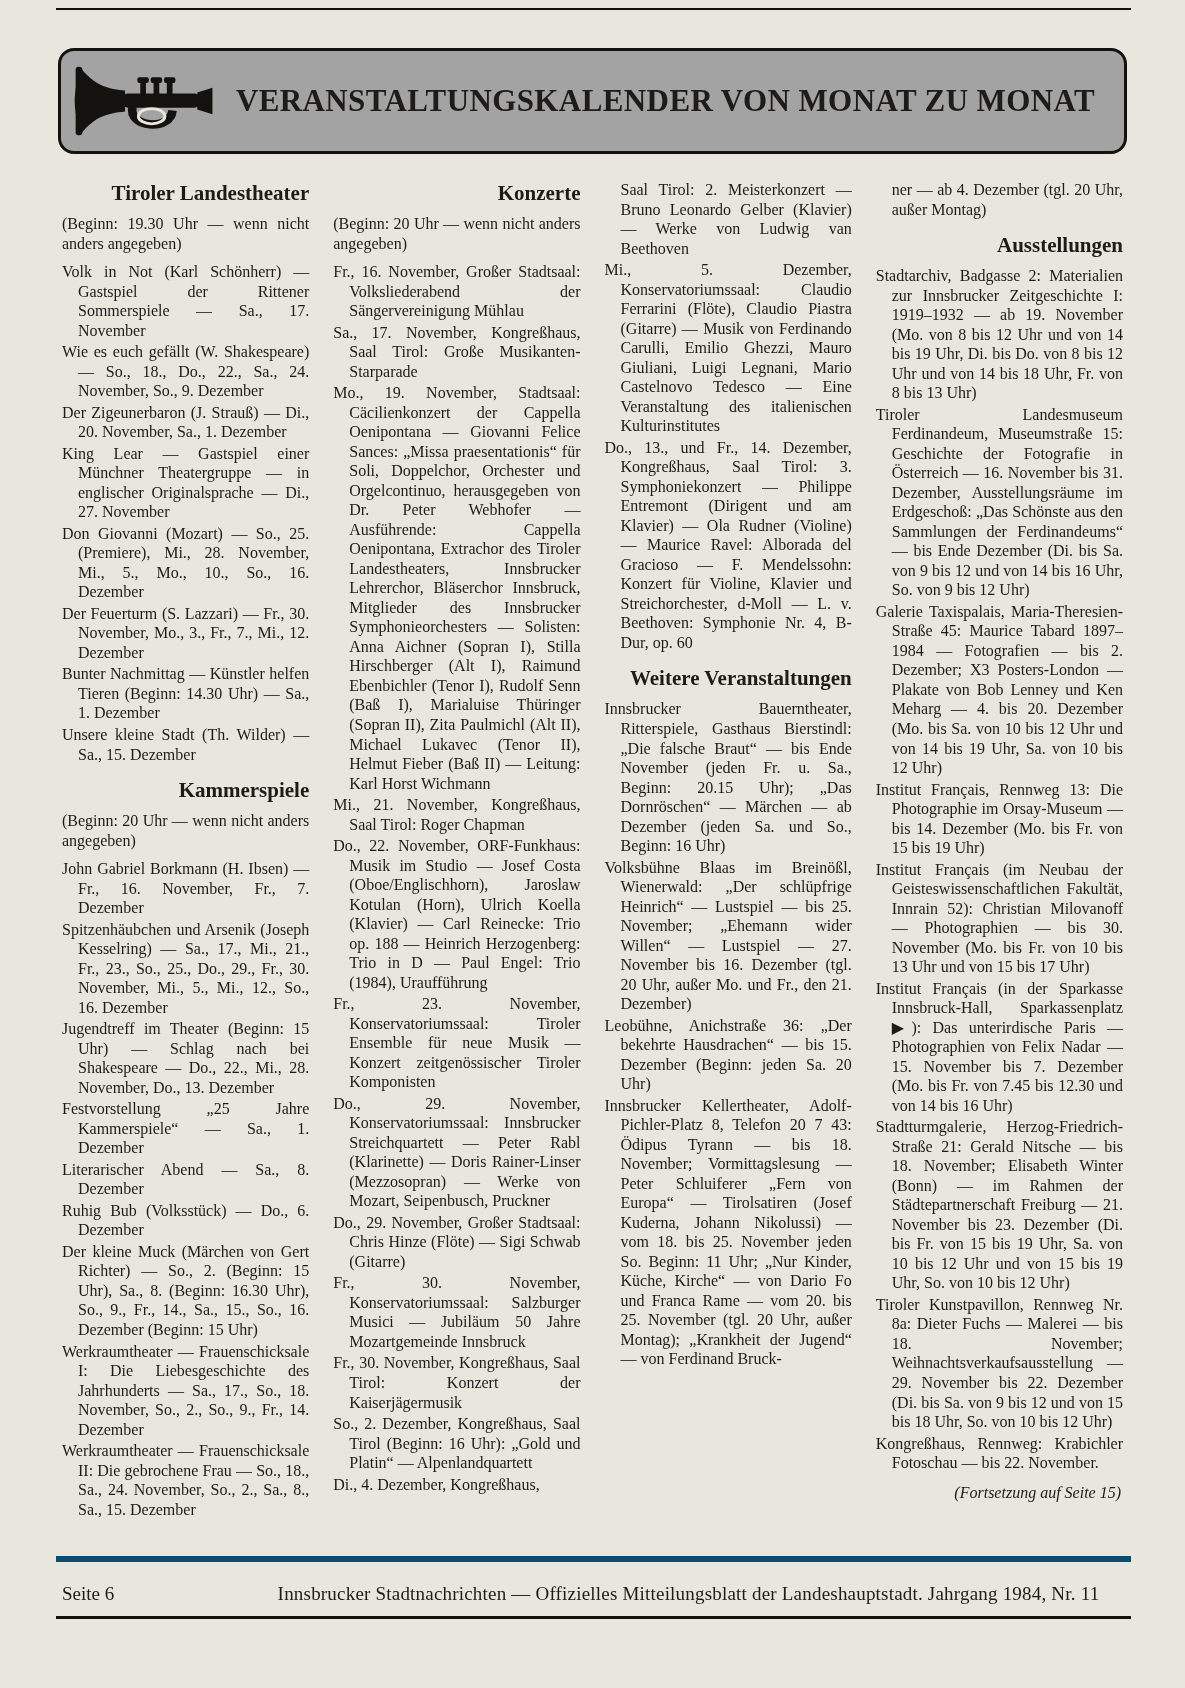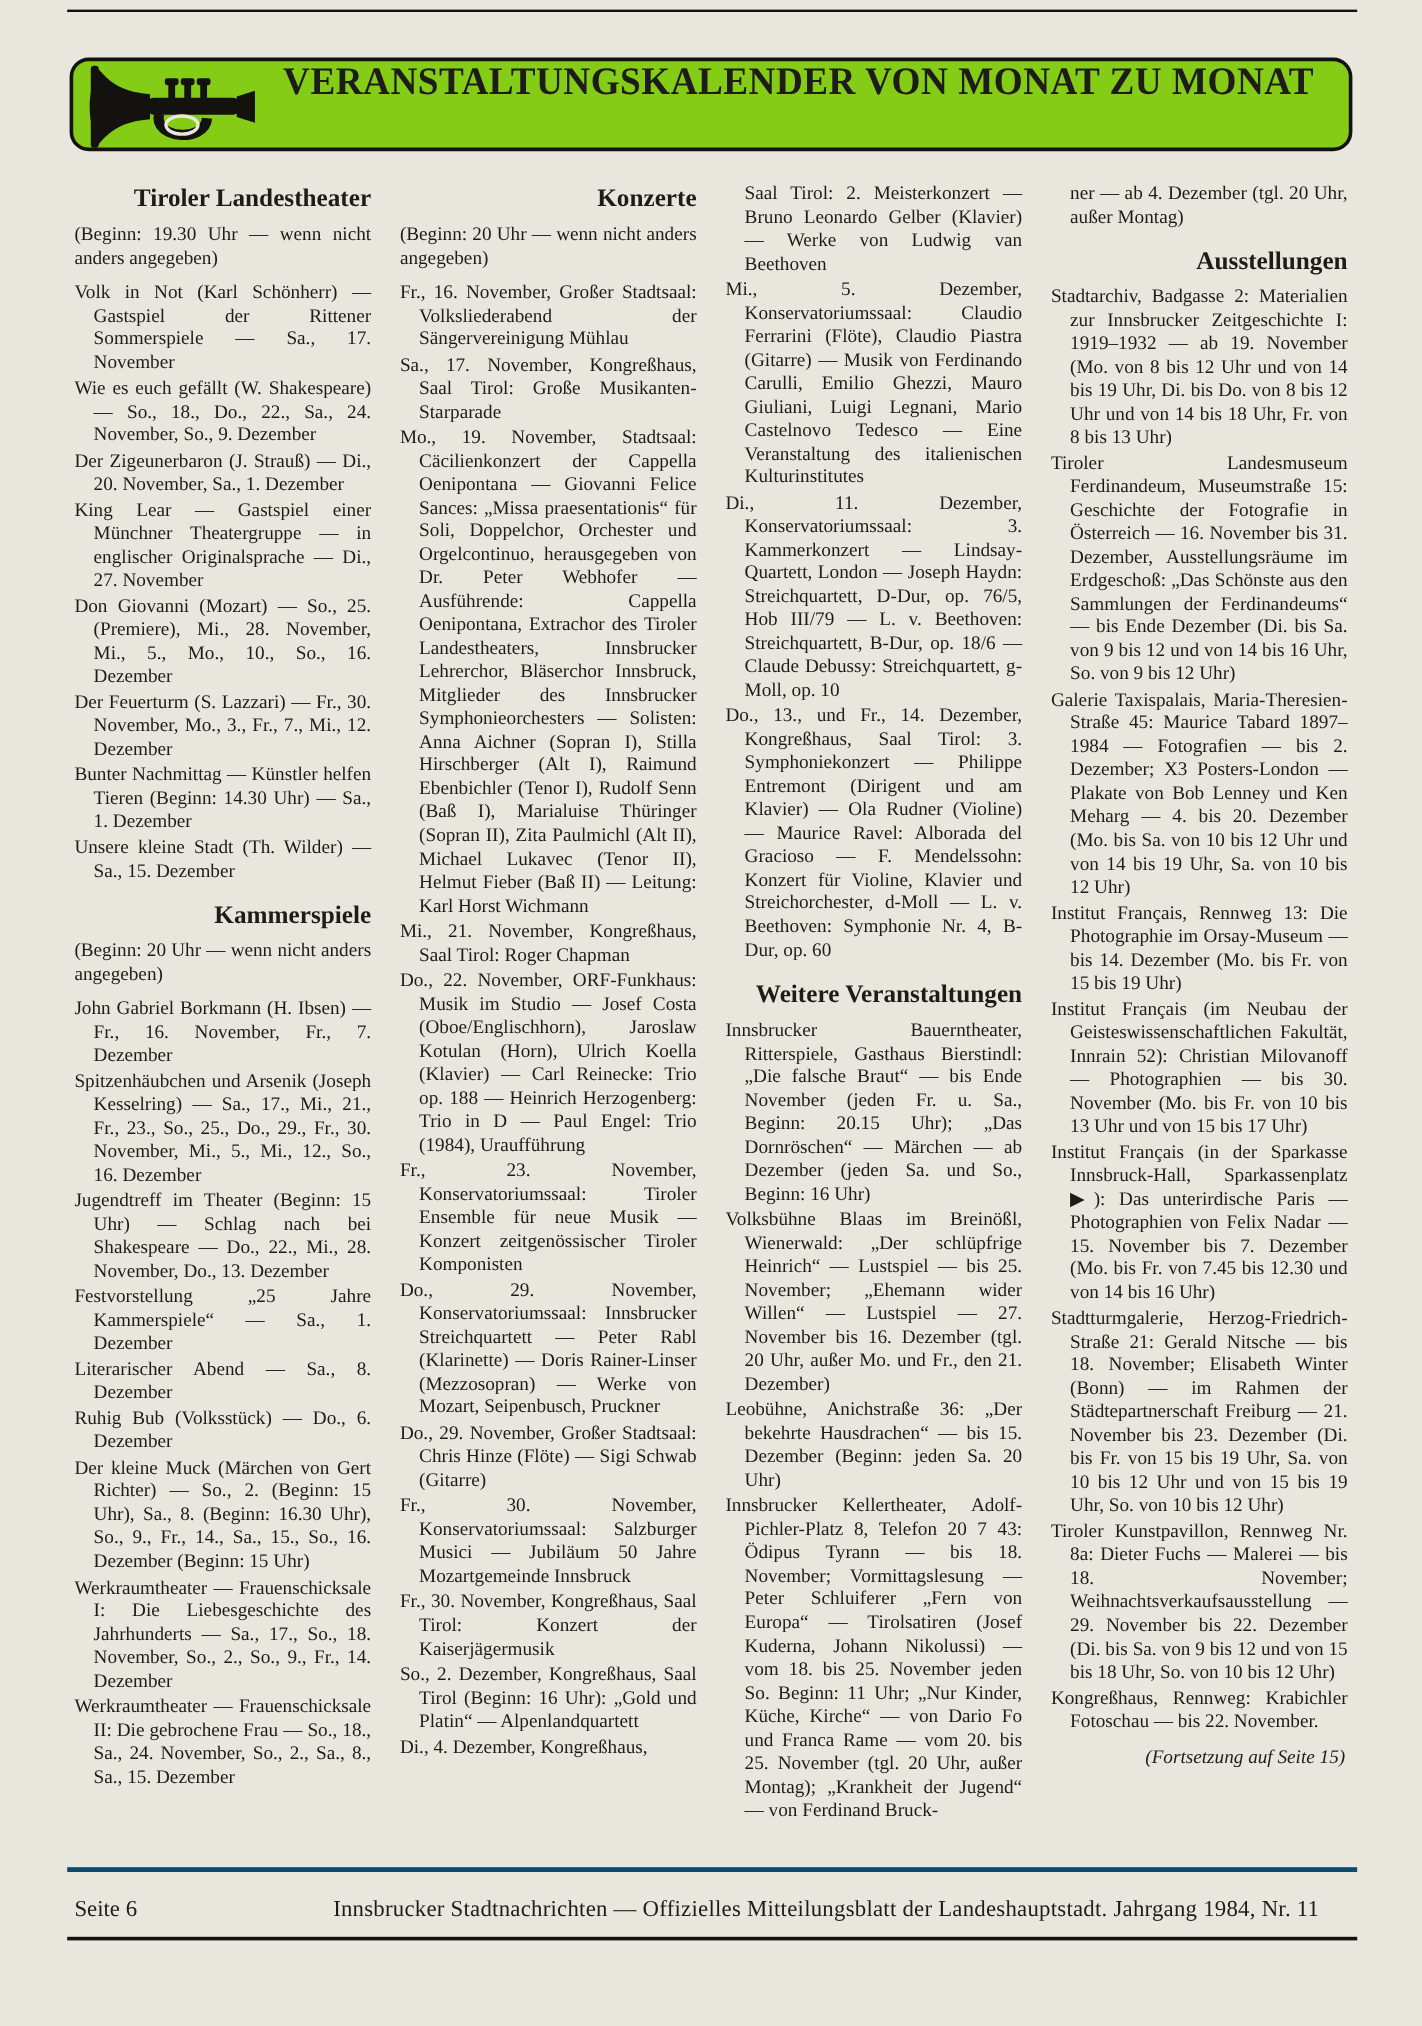--- a/index.html
+++ b/index.html
@@ -4,42 +4,42 @@
 <style>
   html,body{margin:0;padding:0;}
   body{
     width:1185px;height:1688px;position:relative;overflow:hidden;
     background:#e9e6de;color:#1e1c18;
     font-family:"Liberation Serif","DejaVu Serif",serif;
   }
   .top-rule{position:absolute;top:8px;left:56px;right:54px;height:2px;background:#14120e;}
   .header-box{
     margin:48px 58px 0;border:3px solid #14120e;border-radius:16px;
-    height:78px;display:flex;box-sizing:border-box;
-    padding:0 14px 0 8px;background:#84cc16;
+    height:106px;display:flex;align-items:center;box-sizing:border-box;
+    padding:0 14px 0 8px;background:#a3a3a3;
   }
   .trumpet{flex:0 0 auto;width:152px;height:76px;}
   .title{
     flex:1;text-align:center;font-weight:bold;font-size:31px;
     letter-spacing:.4px;white-space:nowrap;transform:scaleY(1.05);
   }
   .columns{
     display:grid;grid-template-columns:repeat(4,1fr);gap:0 24px;
     margin:26px 62px 0;font-size:16px;line-height:1.22;text-align:justify;
   }
   .column{min-width:0;}
   .heading{font-size:21px;font-weight:bold;margin:15px 0 9px;text-align:right;line-height:1.1;}
   .column > .heading:first-child{margin-top:2px;}
   .note{margin:0 0 9px;}
   .item{padding-left:16px;text-indent:-16px;margin-bottom:2px;}
   .cont{padding-left:16px;text-indent:0;margin-bottom:2px;}
   .contnote{text-align:right;font-style:italic;margin-top:10px;padding-right:2px;}
   .footer{
     position:absolute;left:56px;right:54px;top:1556px;
-    border-top:4px solid #0c4a6e;border-bottom:3px solid #14120e;
+    border-top:6px solid #0c4a6e;border-bottom:3px solid #14120e;
     padding:9px 6px 11px;display:flex;align-items:baseline;font-size:19px;
   }
   .page-num{width:190px;text-align:left;}
   .footer-text{flex:1;text-align:center;letter-spacing:.2px;margin-top:12px;}
 </style>
 </head>
 <body>
 
 <div class="top-rule"></div>
 
@@ -99,21 +99,20 @@
       <div class="item">Do., 29. November, Konservatoriumssaal: Innsbrucker Streichquartett — Peter Rabl (Klarinette) — Doris Rainer-Linser (Mezzosopran) — Werke von Mozart, Seipenbusch, Pruckner</div>
       <div class="item">Do., 29. November, Großer Stadtsaal: Chris Hinze (Flöte) — Sigi Schwab (Gitarre)</div>
       <div class="item">Fr., 30. November, Konservatoriumssaal: Salzburger Musici — Jubiläum 50 Jahre Mozartgemeinde Innsbruck</div>
       <div class="item">Fr., 30. November, Kongreßhaus, Saal Tirol: Konzert der Kaiserjägermusik</div>
       <div class="item">So., 2. Dezember, Kongreßhaus, Saal Tirol (Beginn: 16 Uhr): „Gold und Platin“ — Alpenlandquartett</div>
       <div class="item">Di., 4. Dezember, Kongreßhaus,</div>
     </div>
     <div class="column">
       <div class="cont">Saal Tirol: 2. Meisterkonzert — Bruno Leonardo Gelber (Klavier) — Werke von Ludwig van Beethoven</div>
       <div class="item">Mi., 5. Dezember, Konservatoriumssaal: Claudio Ferrarini (Flöte), Claudio Piastra (Gitarre) — Musik von Ferdinando Carulli, Emilio Ghezzi, Mauro Giuliani, Luigi Legnani, Mario Castelnovo Tedesco — Eine Veranstaltung des italienischen Kulturinstitutes</div>
-      <div class="item">Di., 11. Dezember, Konservatoriumssaal: 3. Kammerkonzert — Lindsay-Quartett, London — Joseph Haydn: Streichquartett, D-Dur, op. 76/5, Hob III/79 — L. v. Beethoven: Streichquartett, B-Dur, op. 18/6 — Claude Debussy: Streichquartett, g-Moll, op. 10</div>
       <div class="item">Do., 13., und Fr., 14. Dezember, Kongreßhaus, Saal Tirol: 3. Symphoniekonzert — Philippe Entremont (Dirigent und am Klavier) — Ola Rudner (Violine) — Maurice Ravel: Alborada del Gracioso — F. Mendelssohn: Konzert für Violine, Klavier und Streichorchester, d-Moll — L. v. Beethoven: Symphonie Nr. 4, B-Dur, op. 60</div>
       <div class="heading">Weitere Veranstaltungen</div>
       <div class="item">Innsbrucker Bauerntheater, Ritterspiele, Gasthaus Bierstindl: „Die falsche Braut“ — bis Ende November (jeden Fr. u. Sa., Beginn: 20.15 Uhr); „Das Dornröschen“ — Märchen — ab Dezember (jeden Sa. und So., Beginn: 16 Uhr)</div>
       <div class="item">Volksbühne Blaas im Breinößl, Wienerwald: „Der schlüpfrige Heinrich“ — Lustspiel — bis 25. November; „Ehemann wider Willen“ — Lustspiel — 27. November bis 16. Dezember (tgl. 20 Uhr, außer Mo. und Fr., den 21. Dezember)</div>
       <div class="item">Leobühne, Anichstraße 36: „Der bekehrte Hausdrachen“ — bis 15. Dezember (Beginn: jeden Sa. 20 Uhr)</div>
       <div class="item">Innsbrucker Kellertheater, Adolf-Pichler-Platz 8, Telefon 20 7 43: Ödipus Tyrann — bis 18. November; Vormittagslesung — Peter Schluiferer „Fern von Europa“ — Tirolsatiren (Josef Kuderna, Johann Nikolussi) — vom 18. bis 25. November jeden So. Beginn: 11 Uhr; „Nur Kinder, Küche, Kirche“ — von Dario Fo und Franca Rame — vom 20. bis 25. November (tgl. 20 Uhr, außer Montag); „Krankheit der Jugend“ — von Ferdinand Bruck-</div>
     </div>
     <div class="column">
       <div class="cont">ner — ab 4. Dezember (tgl. 20 Uhr, außer Montag)</div>
       <div class="heading">Ausstellungen</div>

